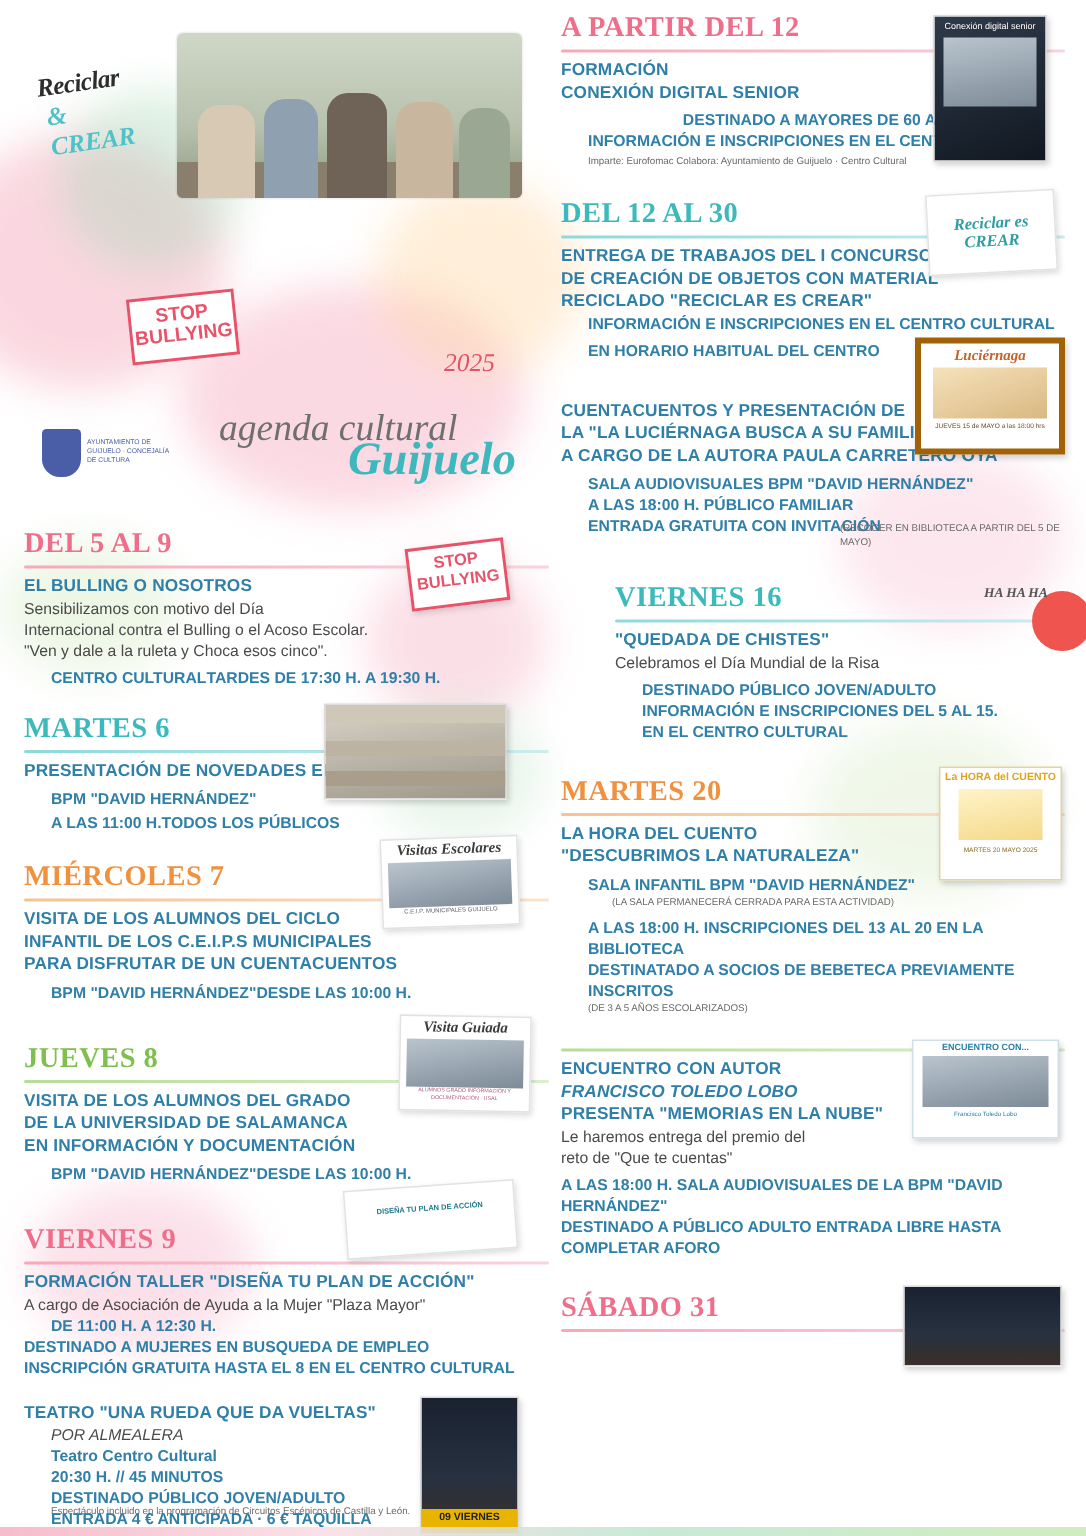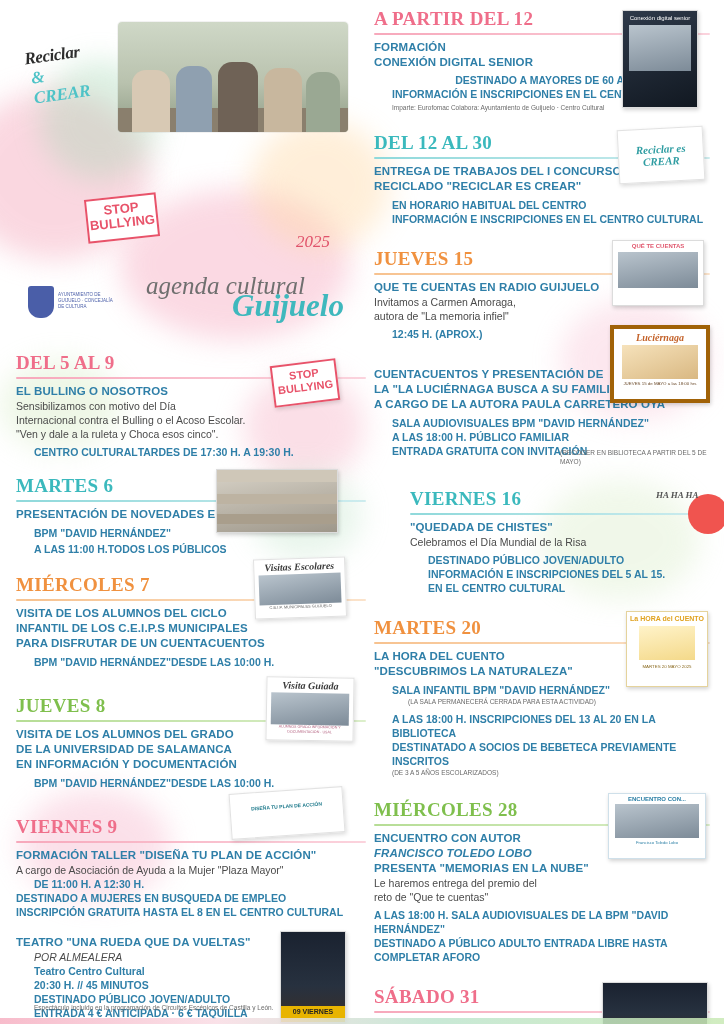--- a/index.html
+++ b/index.html
@@ -401,40 +401,29 @@
       <div class="thumb ph-dark" style="left:248px;top:2px;width:74px;height:96px;">
         <div style="color:#fff;font-size:6px;text-align:center;padding-top:4px;">Conexión digital senior</div>
         <div class="ph-people" style="margin:4px 6px;height:46px;"></div>
       </div>
     </div>
 
     <div class="entry" style="margin-top:20px;">
       <div class="date teal">DEL 12 AL 30</div>
       <div class="rule teal"></div>
       <div class="t-main">ENTREGA DE TRABAJOS DEL I CONCURSO</div>
+      <div class="t-main">DE CREACIÓN DE OBJETOS CON MATERIAL</div>
       <div class="t-main">RECICLADO "RECICLAR ES CREAR"</div>
+      <div class="t-bold indent">INFORMACIÓN E INSCRIPCIONES  EN EL CENTRO CULTURAL</div>
       <div class="t-bold indent" style="margin-top:4px;">EN HORARIO HABITUAL DEL CENTRO</div>
-      <div class="t-bold indent">INFORMACIÓN E INSCRIPCIONES  EN EL CENTRO CULTURAL</div>
       <div class="sticker" style="left:244px;top:-4px;width:84px;height:52px;transform:rotate(-3deg);">
         <div class="handwrite" style="font-size:11px;text-align:center;padding-top:14px;color:#2f9da2;">Reciclar es CREAR</div>
       </div>
     </div>
 
-    <div class="entry" style="margin-top:22px;">
-      <div class="date orange">JUEVES 15</div>
-      <div class="rule orange"></div>
-      <div class="t-main">QUE TE CUENTAS EN RADIO GUIJUELO</div>
-      <div class="t-sub">Invitamos a Carmen Amoraga,</div>
-      <div class="t-sub">autora de "La memoria infiel"</div>
-      <div class="t-bold indent" style="margin-top:4px;">12:45 H. (APROX.)</div>
-      <div class="thumb" style="left:238px;top:-8px;width:90px;height:64px;background:#fff;">
-        <div style="font-size:6px;color:#e0596f;text-align:center;padding-top:2px;font-weight:bold;">QUÉ TE CUENTAS</div>
-        <div class="ph-people" style="margin:3px 5px;height:36px;"></div>
-      </div>
-    </div>
 
     <div class="entry" style="margin-top:26px;">
       <div class="t-main">CUENTACUENTOS Y PRESENTACIÓN DE</div>
       <div class="t-main">LA "LA LUCIÉRNAGA BUSCA A SU FAMILIA"</div>
       <div class="t-main">A CARGO DE LA AUTORA PAULA CARRETERO OYA</div>
       <div class="t-bold indent" style="margin-top:4px;">SALA AUDIOVISUALES BPM "DAVID HERNÁNDEZ"</div>
       <div class="t-bold indent">A LAS 18:00 H.        PÚBLICO FAMILIAR</div>
       <div class="t-bold indent">ENTRADA GRATUITA CON INVITACIÓN</div>
       <div class="t-tiny" style="margin-left:186px;margin-top:-10px;">(RECOGER EN BIBLIOTECA A PARTIR DEL 5 DE MAYO)</div>
       <div class="thumb" style="left:236px;top:-42px;width:92px;height:70px;background:#fff;border:4px solid #a16207;">
@@ -467,21 +456,20 @@
       <div class="t-bold indent">DESTINATADO A SOCIOS DE BEBETECA PREVIAMENTE INSCRITOS</div>
       <div class="t-tiny indent">(DE 3 A 5 AÑOS ESCOLARIZADOS)</div>
       <div class="thumb" style="left:252px;top:-6px;width:80px;height:74px;background:#fff;border:1px solid #e5d39c;">
         <div style="font-size:7px;text-align:center;color:#e0a21f;font-weight:bold;padding-top:3px;">La HORA del CUENTO</div>
         <div style="margin:4px auto;width:56px;height:34px;background:linear-gradient(170deg,#fff3c9,#f4d98a);"></div>
         <div style="font-size:4.4px;text-align:center;color:#8a6a20;">MARTES 20 MAYO 2025</div>
       </div>
     </div>
 
     <div class="entry" style="margin-top:22px;">
-      <div class="date green">MIÉRCOLES 28</div>
       <div class="rule green"></div>
       <div class="t-main">ENCUENTRO CON AUTOR</div>
       <div class="t-main t-italic">FRANCISCO TOLEDO LOBO</div>
       <div class="t-main">PRESENTA "MEMORIAS EN LA NUBE"</div>
       <div class="t-sub">Le haremos entrega del premio del</div>
       <div class="t-sub">reto de "Que te cuentas"</div>
       <div class="t-bold" style="margin-top:4px;">A LAS 18:00 H.     SALA AUDIOVISUALES DE LA BPM "DAVID HERNÁNDEZ"</div>
       <div class="t-bold">DESTINADO A PÚBLICO ADULTO          ENTRADA LIBRE HASTA COMPLETAR AFORO</div>
       <div class="thumb" style="left:234px;top:-6px;width:96px;height:64px;background:#fff;border:1px solid #cfe0ea;">
         <div style="font-size:6px;text-align:center;color:#2b7fa5;font-weight:bold;padding-top:2px;">ENCUENTRO CON...</div>

